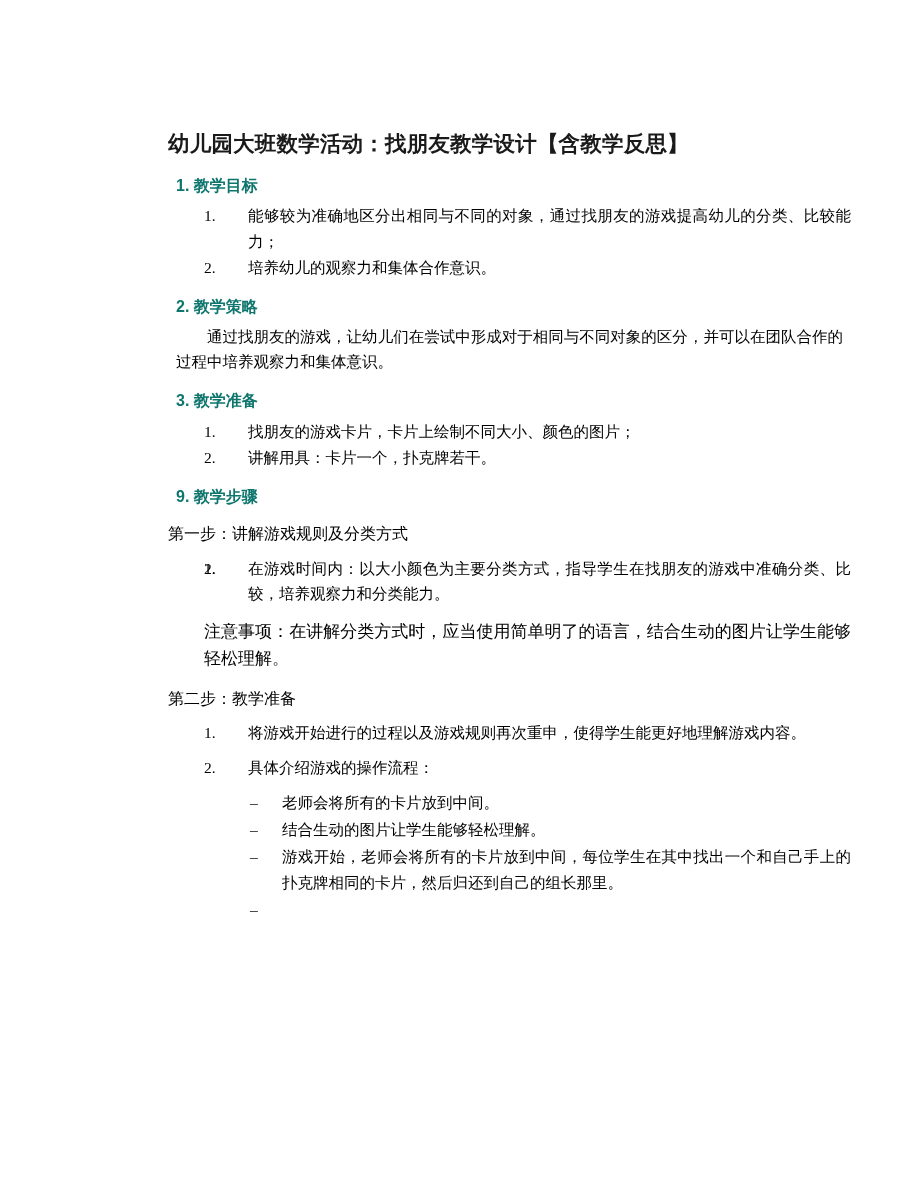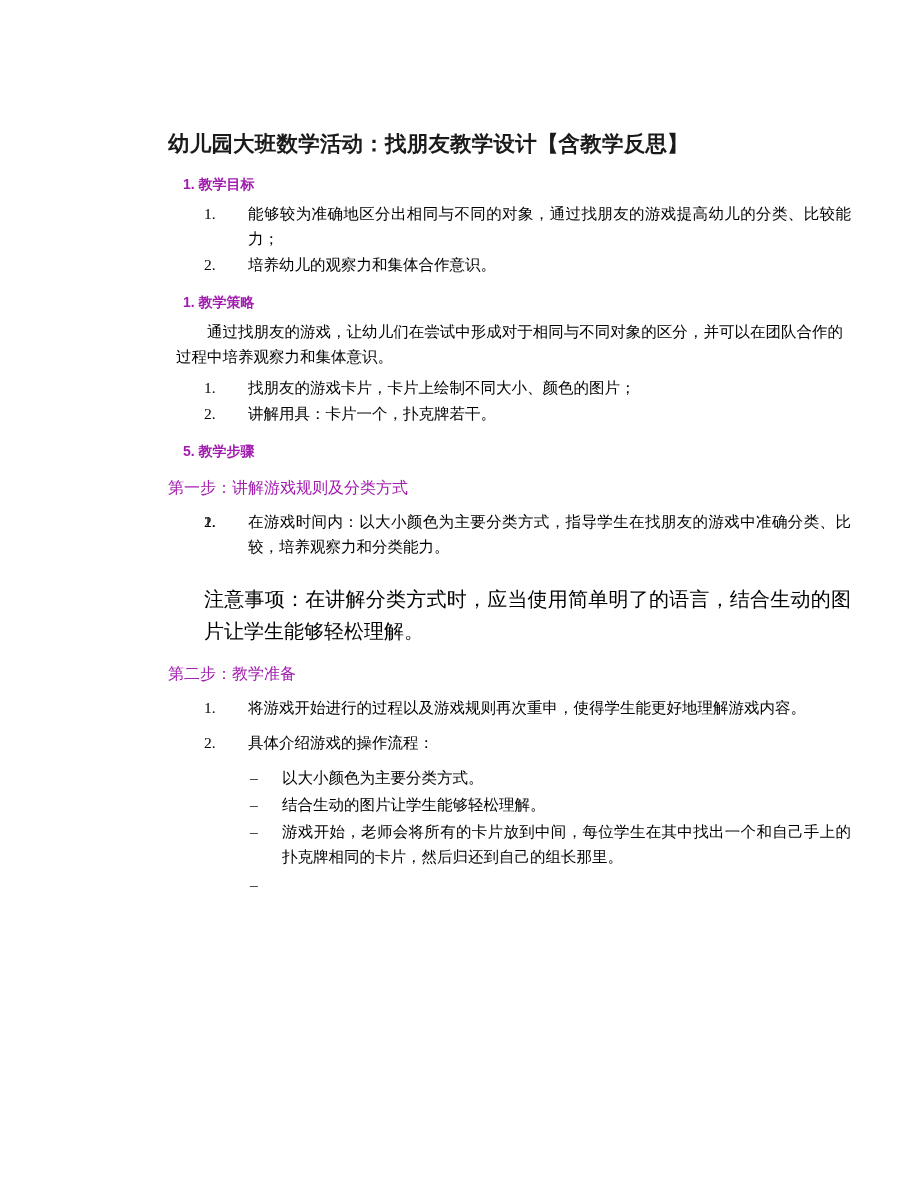--- a/index.html
+++ b/index.html
@@ -25,31 +25,31 @@
     font-family: "Liberation Sans", "DejaVu Sans", sans-serif;
     font-size: 21.5px;
     font-weight: bold;
     color: #1a1a1a;
     letter-spacing: 0.2px;
     margin: 0 0 14px 0;
     line-height: 1.35;
   }
   h2.section {
     font-family: "Liberation Sans", "DejaVu Sans", sans-serif;
-    font-size: 14px;
+    font-size: 16px;
     font-weight: bold;
-    color: #a21caf;
-    margin: 16px 0 6px 15px;
+    color: #0f766e;
+    margin: 16px 0 6px 8px;
     line-height: 1.4;
   }
   h3.substep {
     font-family: "Liberation Sans", "DejaVu Sans", sans-serif;
     font-size: 16px;
     font-weight: normal;
-    color: #a21caf;
+    color: #000000;
     margin: 14px 0 4px 0;
     line-height: 1.45;
   }
   p.body-para {
     font-size: 15.5px;
     line-height: 1.62;
     margin: 6px 8px;
     text-align: justify;
     text-justify: inter-ideograph;
   }
@@ -73,23 +73,23 @@
   ol.num-list > li .marker {
     position: absolute;
     left: 36px;
     top: 0;
     font-size: 15.5px;
   }
   ol.num-list.spaced > li {
     margin: 10px 0;
   }
   p.note-para {
-    font-size: 20px;
+    font-size: 17px;
     line-height: 1.62;
-    margin: 24px 0 6px 0;
+    margin: 12px 0 6px 0;
     padding-left: 80px;
     text-align: justify;
     text-justify: inter-ideograph;
   }
   p.note-para .hang {
     display: block;
     margin-left: -44px;
     text-indent: 0;
   }
   ul.dash-list {
@@ -124,35 +124,36 @@
     <li>
       <span class="marker">1.</span>
       <span>能够较为准确地区分出相同与不同的对象，通过找朋友的游戏提高幼儿的分类、比较能力；</span>
     </li>
     <li>
       <span class="marker">2.</span>
       <span>培养幼儿的观察力和集体合作意识。</span>
     </li>
   </ol>
 
-  <h2 class="section">1. 教学策略</h2>
+  <h2 class="section">2. 教学策略</h2>
   <p class="body-para indent-para">通过找朋友的游戏，让幼儿们在尝试中形成对于相同与不同对象的区分，并可以在团队合作的过程中培养观察力和集体意识。</p>
 
+  <h2 class="section">3. 教学准备</h2>
   <ol class="num-list">
     <li>
       <span class="marker">1.</span>
       <span>找朋友的游戏卡片，卡片上绘制不同大小、颜色的图片；</span>
     </li>
     <li>
       <span class="marker">2.</span>
       <span>讲解用具：卡片一个，扑克牌若干。</span>
     </li>
   </ol>
 
-  <h2 class="section">5. 教学步骤</h2>
+  <h2 class="section">9. 教学步骤</h2>
 
   <h3 class="substep">第一步：讲解游戏规则及分类方式</h3>
   <ol class="num-list spaced">
     <li>
       <span class="marker">1.</span>
     </li>
     <li>
       <span class="marker">2.</span>
       <span>在游戏时间内：以大小颜色为主要分类方式，指导学生在找朋友的游戏中准确分类、比较，培养观察力和分类能力。</span>
     </li>
@@ -168,21 +169,21 @@
       <span>将游戏开始进行的过程以及游戏规则再次重申，使得学生能更好地理解游戏内容。</span>
     </li>
     <li>
       <span class="marker">2.</span>
       <span>具体介绍游戏的操作流程：</span>
     </li>
   </ol>
   <ul class="dash-list">
     <li>
       <span class="marker">–</span>
-      <span>以大小颜色为主要分类方式。</span>
+      <span>老师会将所有的卡片放到中间。</span>
     </li>
     <li>
       <span class="marker">–</span>
       <span>结合生动的图片让学生能够轻松理解。</span>
     </li>
     <li>
       <span class="marker">–</span>
       <span>游戏开始，老师会将所有的卡片放到中间，每位学生在其中找出一个和自己手上的扑克牌相同的卡片，然后归还到自己的组长那里。</span>
     </li>
     <li>

